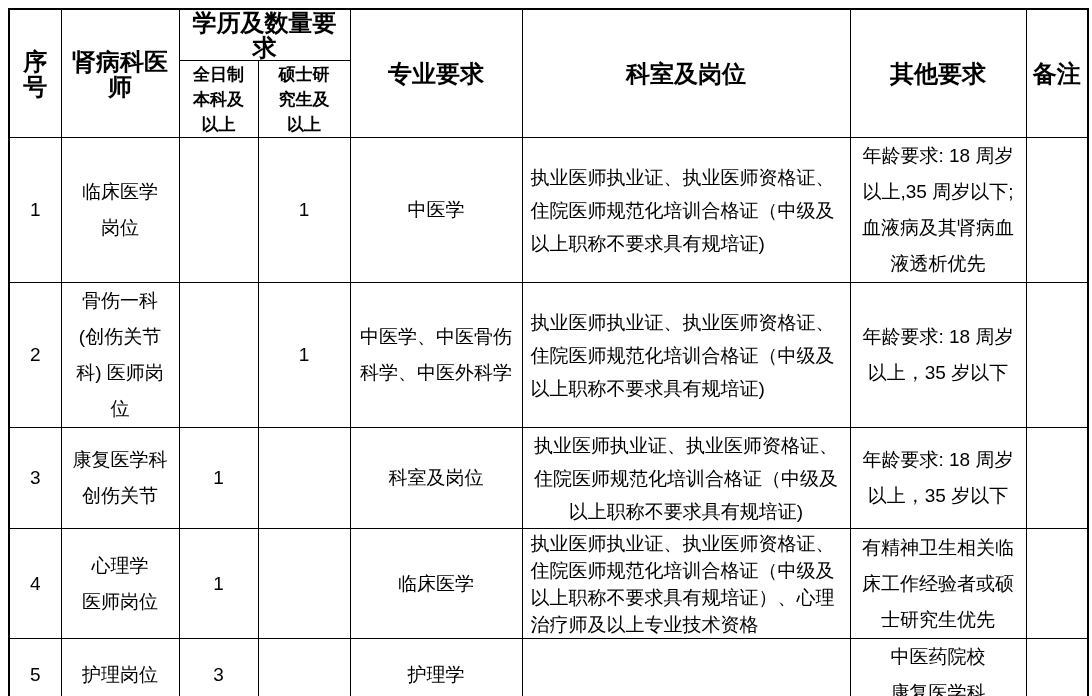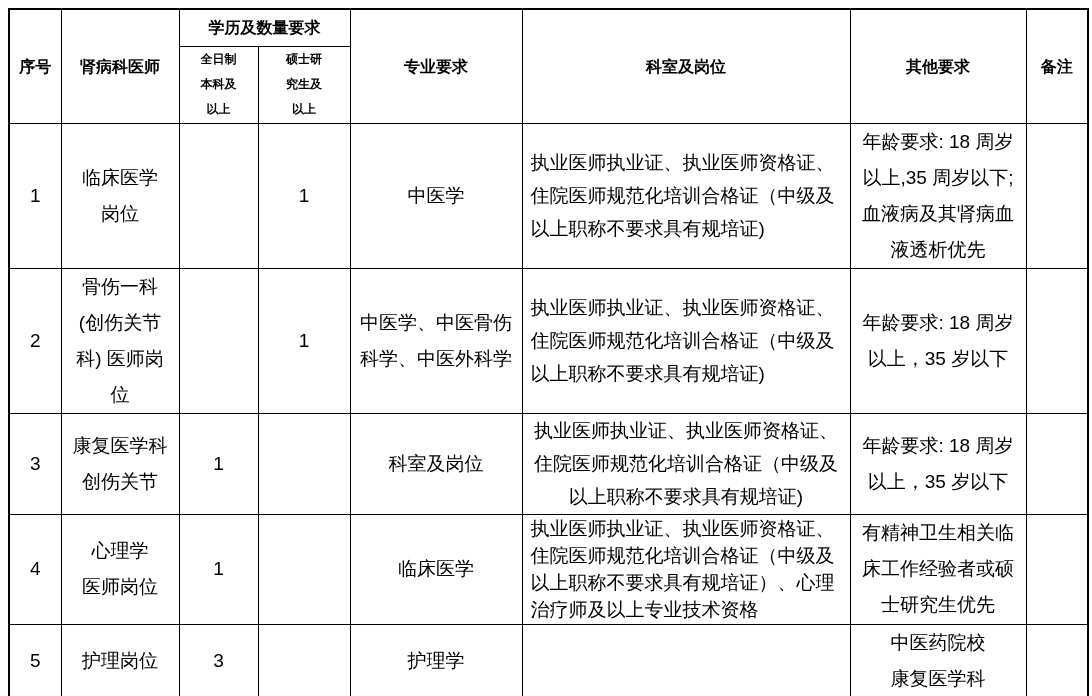--- a/index.html
+++ b/index.html
@@ -20,24 +20,24 @@
   .recruit th,.recruit td{
     border:1px solid #000;
     vertical-align:middle;
     text-align:center;
     white-space:pre-line;
     padding:0 2px;
     overflow:hidden;
   }
   .recruit th{
     font-weight:bold;
-    font-size:16px;
+    font-size:24px;
     line-height:25px;
   }
-  .recruit th.subhead{font-size:12px;line-height:25px;margin-left:48px;}
+  .recruit th.subhead{font-size:17px;line-height:25px;margin-left:48px;}
   .recruit td{
     font-size:19px;
     line-height:36px;
   }
   td.cert-left{
     text-align:left;
     padding-left:8px;
     padding-right:3px;
     line-height:33px;
   }

